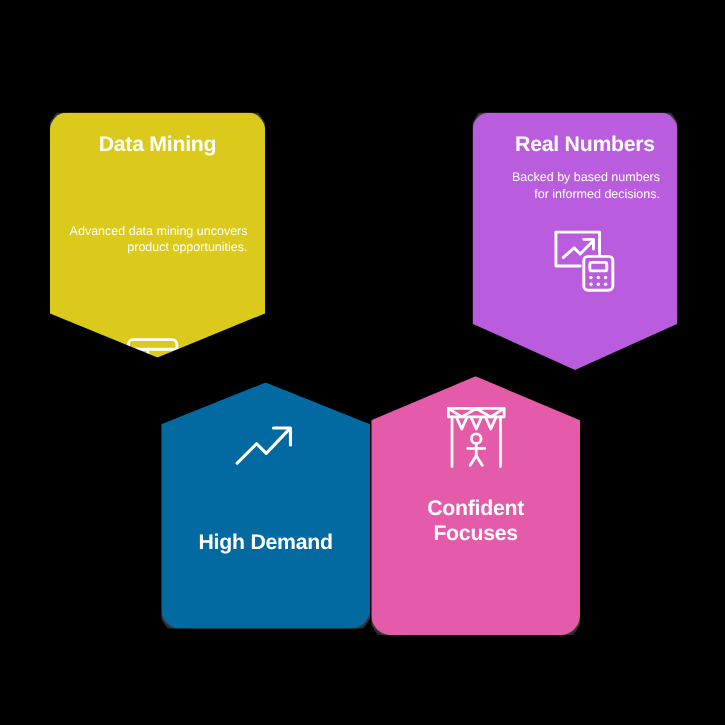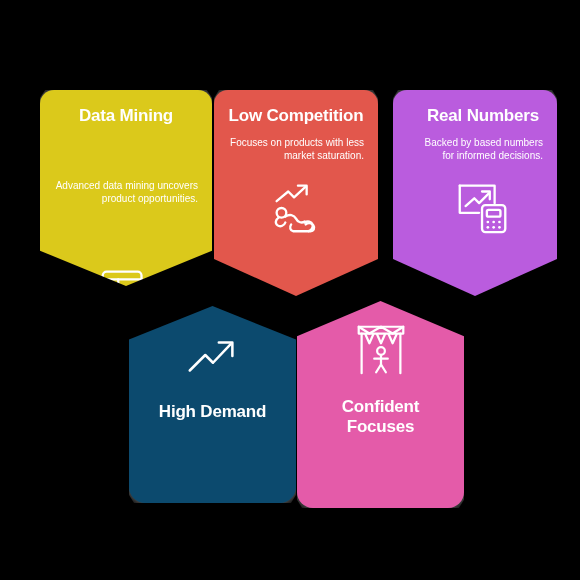--- a/index.html
+++ b/index.html
@@ -57,21 +57,21 @@
     margin-top:14px;
     width:62px;height:62px;
     display:flex;align-items:center;justify-content:center;
   }
   .card.bottom .card-icon{margin-top:0;margin-bottom:16px;}
   .card-icon svg{display:block;width:100%;height:100%;}
 
   
   #card-data-mining     {left:40px;  top:90px;  width:172px; height:196px;gap:43px;}
   #card-low-competition {left:214px; top:90px;  width:164px; height:206px;}
-  #card-real-numbers    {left:393px; top:90px;  width:164px; height:206px;padding-left:30px;}
+  #card-real-numbers    {left:378px; top:90px;  width:164px; height:206px;padding-left:30px;}
   #card-high-demand     {left:129px; top:306px; width:167px; height:197px;}
   #card-confident-launch{left:297px; top:301px; width:167px; height:207px;}
 </style>
 </head>
 <body style="background: rgb(0, 0, 0);">
 
 <div id="stage" style="background: rgb(0, 0, 0);">
 
   <div class="card top" id="card-data-mining" style="background-color: rgb(219, 201, 27);">
     <div class="card-title">Data Mining</div>
@@ -83,35 +83,20 @@
         <path d="M48 18v10"></path>
         <path d="M8 26h30"></path>
         <path d="M8 35h20"></path>
         <path d="M24 18v26"></path>
         <circle cx="40" cy="40" r="11"></circle>
         <path d="M48.2 48.2 57 57"></path>
       </svg>
     </div>
   </div>
 
-  <div class="card top" id="card-low-competition" style="background-color: rgb(226, 87, 76);">
-    <div class="card-title">Low Competition</div>
-    <div class="card-desc">Focuses on products with less market saturation.</div>
-    <div class="card-icon">
-      <svg viewBox="0 0 64 64" fill="none" stroke="#ffffff" stroke-width="2.4" stroke-linecap="round" stroke-linejoin="round">
-        <path d="M12 26 24 16l6 6 12-11"></path>
-        <path d="M34 10h9v9"></path>
-        <circle cx="17" cy="38" r="5"></circle>
-        <path d="M21 42c4-3 9-2 11 2 2 4 6 5 9 3"></path>
-        <path d="M14 43c-3 2-4 6-1 8 3 2 7 0 8-3"></path>
-        <path d="M27 50c-2 3-1 6 2 7h18c3 0 5-3 3-6-2-3-6-3-8-1"></path>
-        <path d="M41 48c3-2 7-1 8 2 1 3-1 6-4 7"></path>
-      </svg>
-    </div>
-  </div>
 
   <div class="card top" id="card-real-numbers" style="background-color: rgb(186, 92, 222);">
     <div class="card-title">Real Numbers</div>
     <div class="card-desc">Backed by based numbers for informed decisions.</div>
     <div class="card-icon">
       <svg viewBox="0 0 64 64" fill="none" stroke="#ffffff" stroke-width="2.4" stroke-linecap="round" stroke-linejoin="round">
         <path d="M8 10h36v18"></path>
         <path d="M8 10v28h20"></path>
         <path d="M14 31 23 23l5 5 10-10"></path>
         <path d="M31 16h8v8"></path>
@@ -120,21 +105,21 @@
         <circle cx="37" cy="47.5" r="1.4" fill="#ffffff" stroke="none"></circle>
         <circle cx="43" cy="47.5" r="1.4" fill="#ffffff" stroke="none"></circle>
         <circle cx="49" cy="47.5" r="1.4" fill="#ffffff" stroke="none"></circle>
         <circle cx="37" cy="53" r="1.4" fill="#ffffff" stroke="none"></circle>
         <circle cx="43" cy="53" r="1.4" fill="#ffffff" stroke="none"></circle>
         <circle cx="49" cy="53" r="1.4" fill="#ffffff" stroke="none"></circle>
       </svg>
     </div>
   </div>
 
-  <div class="card bottom" id="card-high-demand" style="background-color: #0c4a6e;">
+  <div class="card bottom" id="card-high-demand" style="background-color: #0369a1; gap: 22px;">
     <div class="card-icon">
       <svg viewBox="0 0 64 64" fill="none" stroke="#ffffff" stroke-width="2.6" stroke-linecap="round" stroke-linejoin="round">
         <path d="M8 48 24 32l8 8 18-19"></path>
         <path d="M38 19h14v14"></path>
       </svg>
     </div>
     <div class="card-title">High Demand</div>
   </div>
 
   <div class="card bottom" id="card-confident-launch" style="background-color: rgb(228, 91, 169);">

